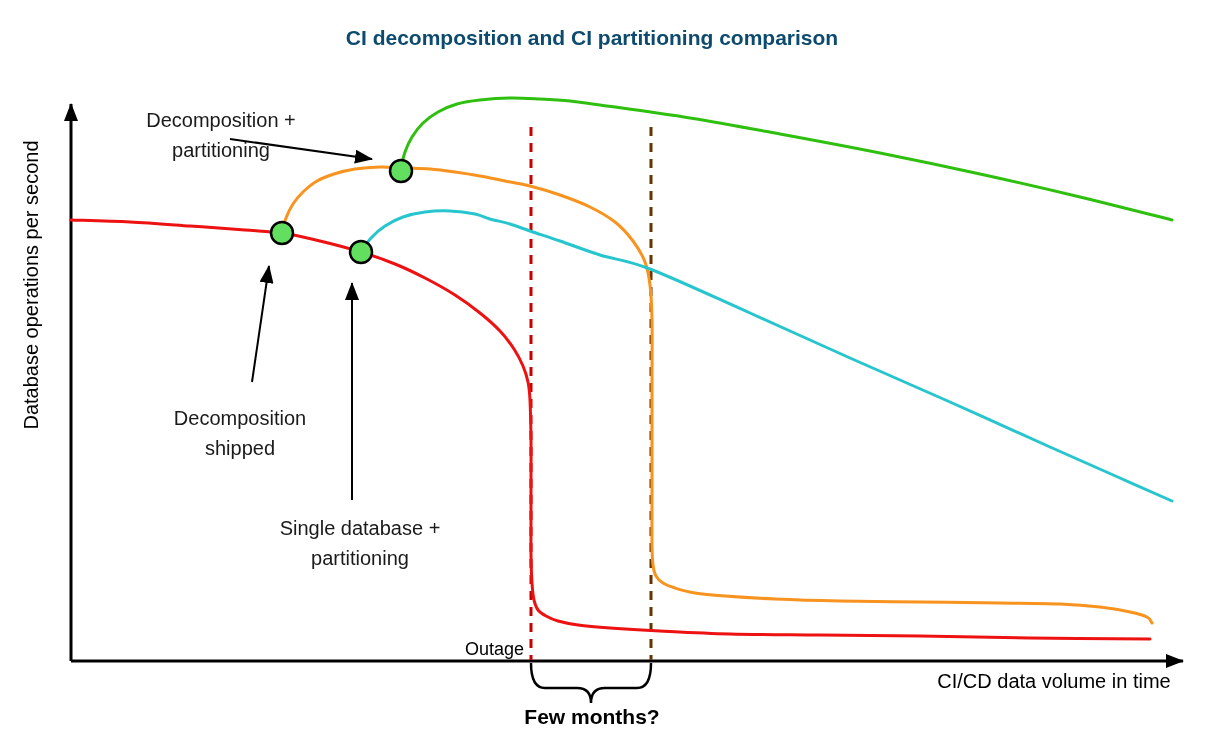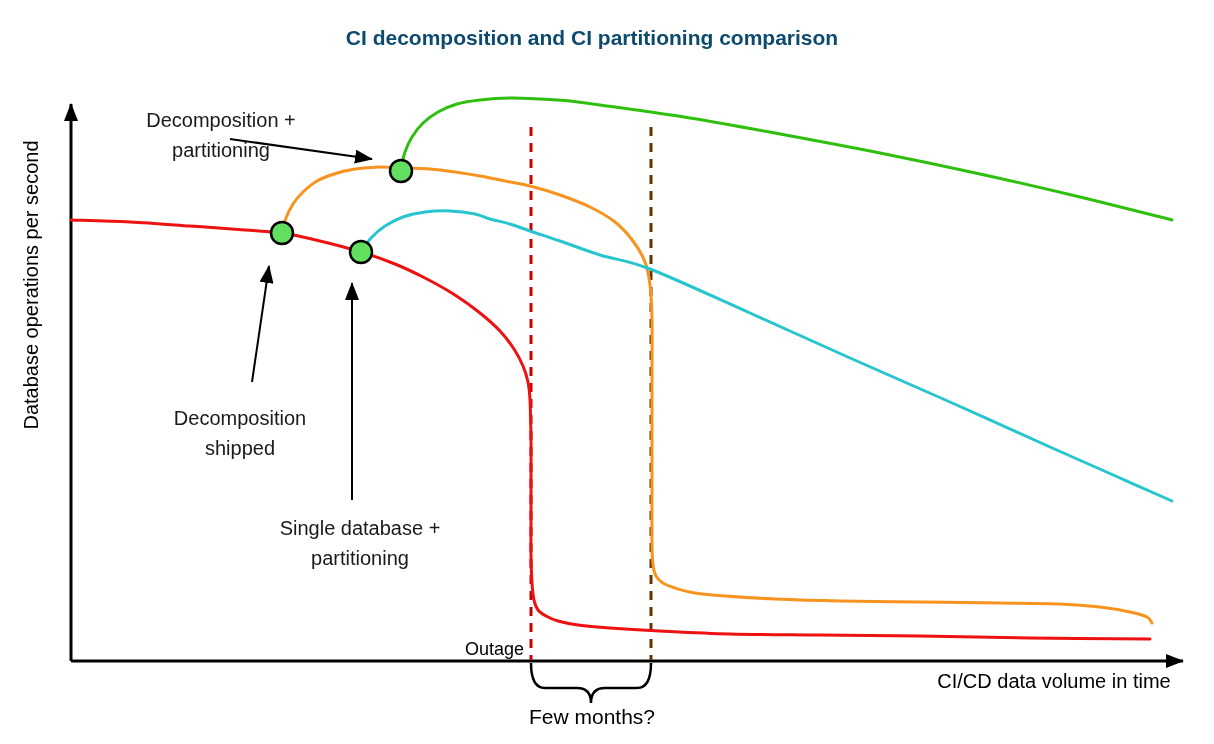--- a/index.html
+++ b/index.html
@@ -53,14 +53,14 @@
 partitioning</div>
 
   <div class="label center" style="left:240px;top:403px;">Decomposition
 shipped</div>
 
   <div class="label center" style="left:360px;top:513px;">Single database +
 partitioning</div>
 
   <div class="outage" style="left:524px;top:621px;margin-top:19px;">Outage</div>
 
-  <div class="fewmonths" style="left:592px;top:705px;">Few months?</div>
+  <div class="fewmonths" style="left:592px;top:705px;font-weight:bold;">Few months?</div>
 </div>
 
 </body></html>

